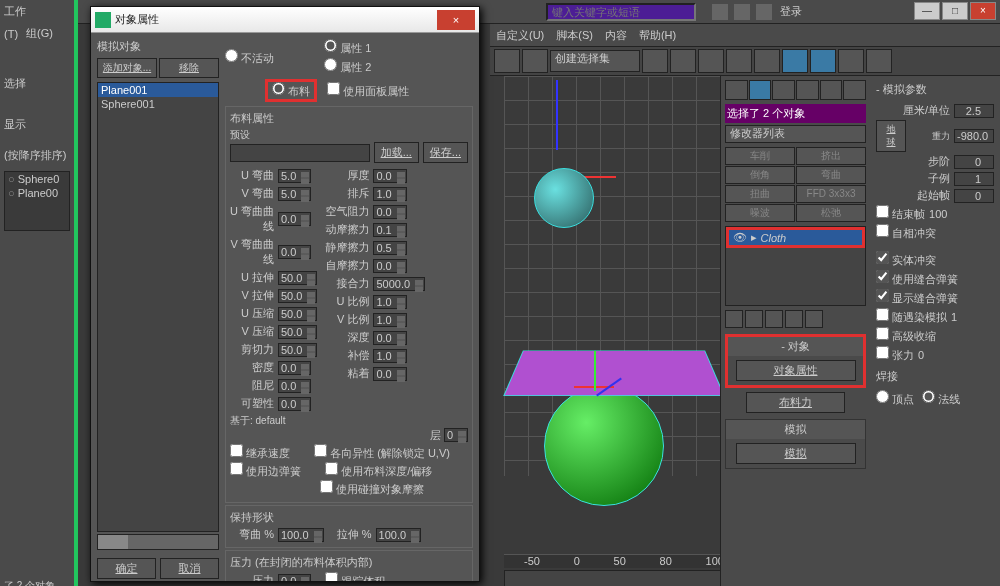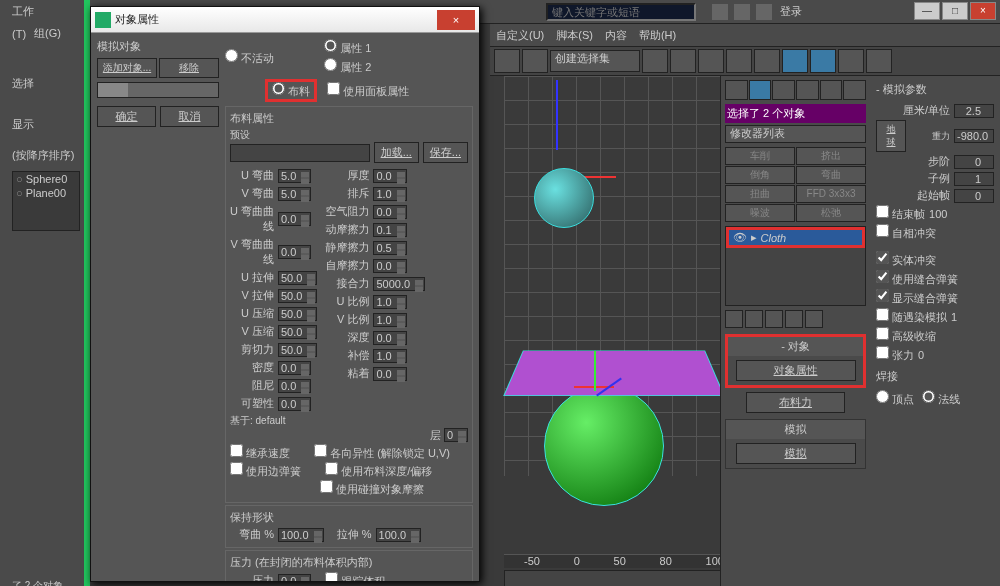--- a/index.html
+++ b/index.html
@@ -8,34 +8,34 @@
 .inp{background:#444;border:1px solid #222;color:#ccc;width:42px;height:16px;text-align:right;padding:0 14px 0 2px;position:relative;}
 .spin{position:relative;display:inline-block;}
 .spin::after{content:"";position:absolute;right:2px;top:2px;width:8px;height:12px;background:linear-gradient(#666 45%,#222 50%,#666 55%);}
 .row{display:flex;align-items:center;margin:1px 0;gap:4px;}
 .lbl{text-align:right;width:44px;color:#ccc;}
 input[type=checkbox]{accent-color:#555;}
 input[type=radio]{accent-color:#555;}
 
 
 .menubar{position:absolute;top:0;left:0;right:0;height:24px;background:#4a4a4a;border-bottom:1px solid #222;display:flex;align-items:center;gap:8px;padding:0 6px;}
-.menubar .search{margin-left:540px;width:150px;height:18px;background:#0f172a;color:#888;padding:0 4px;}
+.menubar .search{margin-left:540px;width:150px;height:18px;background:#4c1d95;color:#888;padding:0 4px;}
 .menubar .iconrow{display:flex;gap:6px;margin-left:8px;}
 .menubar .iconrow span{width:16px;height:16px;background:#666;display:inline-block;}
 
 .menurow2{position:absolute;top:24px;left:490px;right:0;height:22px;background:#4a4a4a;display:flex;gap:12px;padding:0 6px;align-items:center;color:#ccc;}
 
 
 .toolbar{position:absolute;top:46px;left:490px;right:0;height:30px;background:#444;border-top:1px solid #222;border-bottom:1px solid #222;display:flex;align-items:center;gap:2px;padding:0 4px;}
 .toolbar .tb{width:26px;height:24px;background:#555;border:1px solid #222;}
 .toolbar .tb.sel{background:#3a7aa5;}
 .toolbar .drop{background:#555;border:1px solid #222;height:22px;width:90px;color:#ccc;padding:0 4px;}
 
 
-.leftpanel{position:absolute;top:0;left:0;width:90px;height:586px;background:#4a4a4a;border-right:6px solid #22c55e;padding-left:8px;}
+.leftpanel{position:absolute;top:0;left:0;width:78px;height:586px;background:#4a4a4a;border-right:4px solid #22c55e;}
 .leftpanel .hdr{padding:4px;color:#ccc;}
 .leftpanel .list{background:#3a3a3a;margin:4px;height:60px;border:1px solid #222;}
 .leftpanel .list div{padding:1px 3px;}
 .leftpanel .list div::before{content:"○ ";color:#888;}
 
 
 .dialog{position:absolute;top:6px;left:90px;width:390px;height:576px;background:#555;border:1px solid #111;box-shadow:2px 2px 8px #000;}
 .dialog .titlebar{height:26px;background:linear-gradient(#fff,#e8e8e8);border-bottom:1px solid #999;display:flex;align-items:center;padding:0 4px;gap:4px;}
 .dialog .titlebar .ico{width:16px;height:16px;background:#2a6;}
 .dialog .titlebar .ttl{color:#222;flex:1;}
@@ -180,20 +180,24 @@
     <span class="ttl">对象属性</span>
     <span class="close">×</span>
   </div>
   <div class="body">
     <div class="leftcol">
       <div style="margin-bottom:4px;">模拟对象</div>
       <div class="tabbtns">
         <span class="btn">添加对象...</span>
         <span class="btn">移除</span>
       </div>
+      <div class="objlist">
+        <div class="sel">Plane001</div>
+        <div>Sphere001</div>
+      </div>
       <div class="scroll">
           <span class="th"></span>
         </div>
       <div class="okrow">
         <span class="btn">确定</span>
         <span class="btn">取消</span>
       </div>
     </div>
 
     <div class="rightcol">

